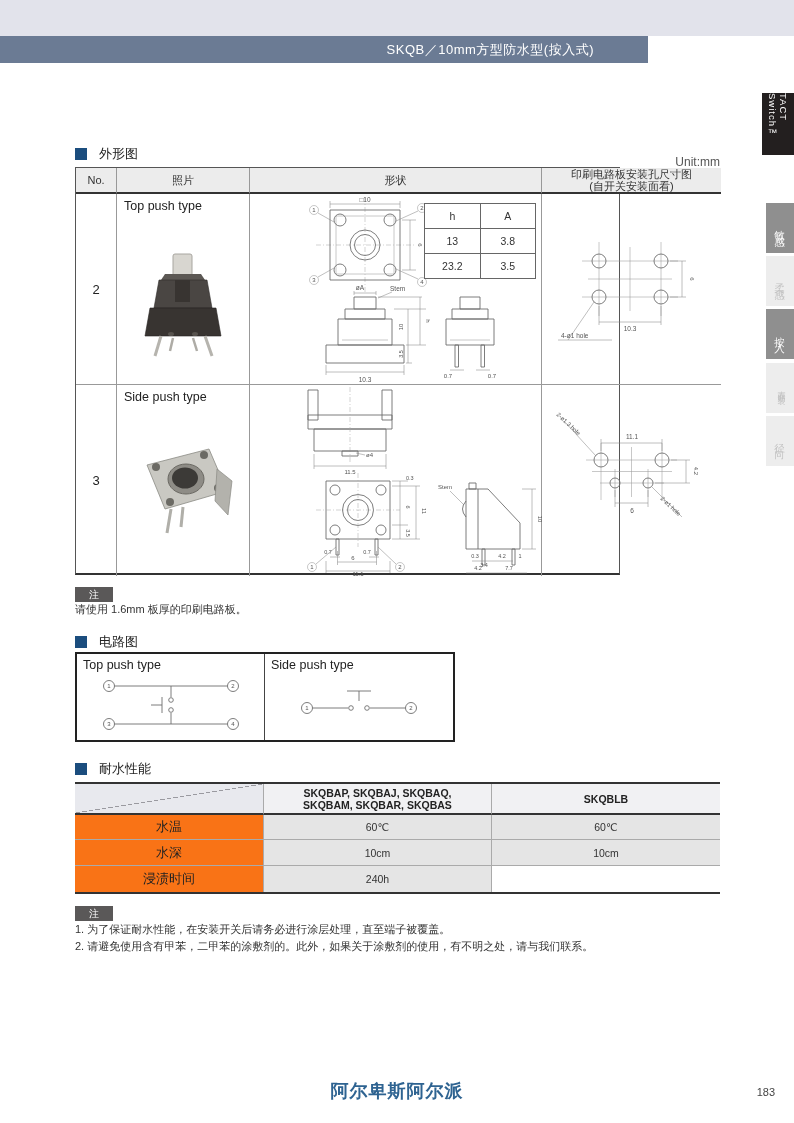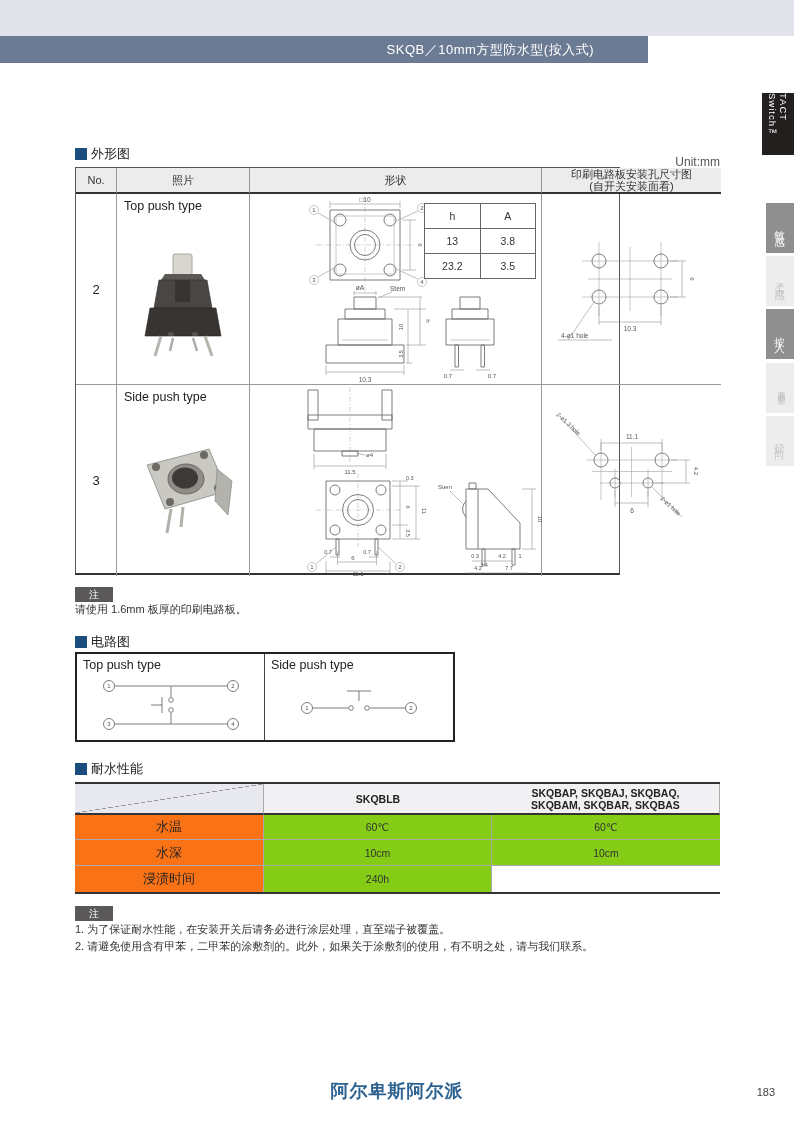--- a/index.html
+++ b/index.html
@@ -22,21 +22,21 @@
   .tact-tab{right:0;top:93px;width:32px;height:62px;background:#231f1f;color:#fff;
     display:flex;align-items:center;justify-content:center;}
   .tact-tab span{writing-mode:vertical-rl;font-size:9.5px;letter-spacing:1px;}
   .side-tab{right:0;width:28px;height:50px;display:flex;align-items:center;justify-content:center;}
   .side-tab span{writing-mode:vertical-rl;font-size:10.5px;letter-spacing:6px;}
   .side-tab.small span{font-size:8px;letter-spacing:2px;}
   .side-tab.active{background:#8f8f8f;color:#fff;}
   .side-tab.inactive{background:#ededed;color:#c2c2c2;}
 
   
-  .sec-title{display:flex;align-items:center;gap:4px;font-size:13px;color:#222;}
+  .sec-title{display:flex;align-items:center;gap:12px;font-size:13px;color:#222;}
   .sec-title .sq{width:12px;height:12px;background:#1b4d7e;display:inline-block;}
   .unit-label{font-size:12px;color:#555;}
 
   
   .outline-table{
     left:75px;top:167px;width:545px;height:408px;
     display:grid;grid-template-columns:41px 133px 292px 179px;grid-template-rows:26px 191px 191px;
     border:1px solid #555;border-bottom:2px solid #333;box-sizing:border-box;
   }
   .ot-h{background:#ececec;border-bottom:2px solid #333;border-right:1px solid #999;
@@ -85,21 +85,21 @@
     border-top:2px solid #333;border-bottom:2px solid #333;box-sizing:border-box;}
   .wt{display:flex;align-items:center;justify-content:center;box-sizing:border-box;
     border-right:1px solid #aaa;}
   .wt.lastcol{border-right:none;}
   .wt.hrow{border-bottom:2px solid #333;background:#f1f1f3;font-weight:bold;font-size:10.5px;
     flex-direction:column;line-height:12px;color:#222;}
   .wt.diag{background:
     linear-gradient(to bottom right,rgba(0,0,0,0) 49.4%,#9a9aa0 49.4%,#9a9aa0 50.6%,rgba(0,0,0,0) 50.6%),
     #e8e9ee;}
   .wt.label{background:#f97316;font-size:13px;color:#222;border-bottom:1px solid #aaa;}
-  .wt.val{background:#84cc16;font-size:10.5px;color:#333;border-bottom:1px solid #aaa;}
+  .wt.val{background:#e5e5e5;font-size:10.5px;color:#333;border-bottom:1px solid #aaa;}
   .wt.botrow{border-bottom:none;}
 
   
   .footer-brand{left:0;top:1079px;width:794px;text-align:center;
     font-size:18px;font-weight:bold;color:#2e6391;letter-spacing:1px;}
   .page-num{right:19px;top:1086px;font-size:11px;color:#444;}
 </style>
 </head>
 <body>
 
@@ -451,25 +451,25 @@
     </svg>
   </div>
 </div>
 
 <div class="abs sec-title" style="left:75px;top:760px;">
   <span class="sq"></span>
   <span>耐水性能</span>
 </div>
 <div class="abs water-table">
   <div class="wt hrow diag"></div>
-  <div class="wt hrow lastcol">SKQBLB</div>
   <div class="wt hrow">
     <div>SKQBAP, SKQBAJ, SKQBAQ,</div>
     <div>SKQBAM, SKQBAR, SKQBAS</div>
   </div>
+  <div class="wt hrow lastcol">SKQBLB</div>
 
   <div class="wt label">水温</div>
   <div class="wt val">60℃</div>
   <div class="wt val lastcol">60℃</div>
 
   <div class="wt label">水深</div>
   <div class="wt val">10cm</div>
   <div class="wt val lastcol">10cm</div>
 
   <div class="wt label botrow">浸渍时间</div>

